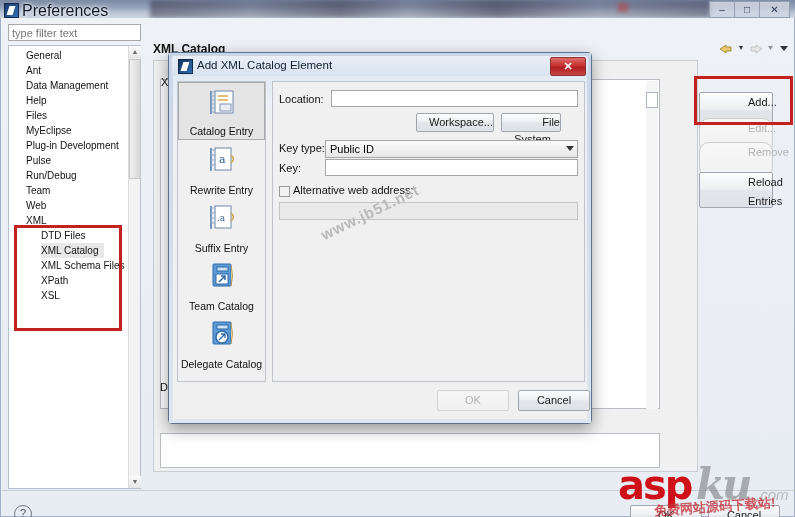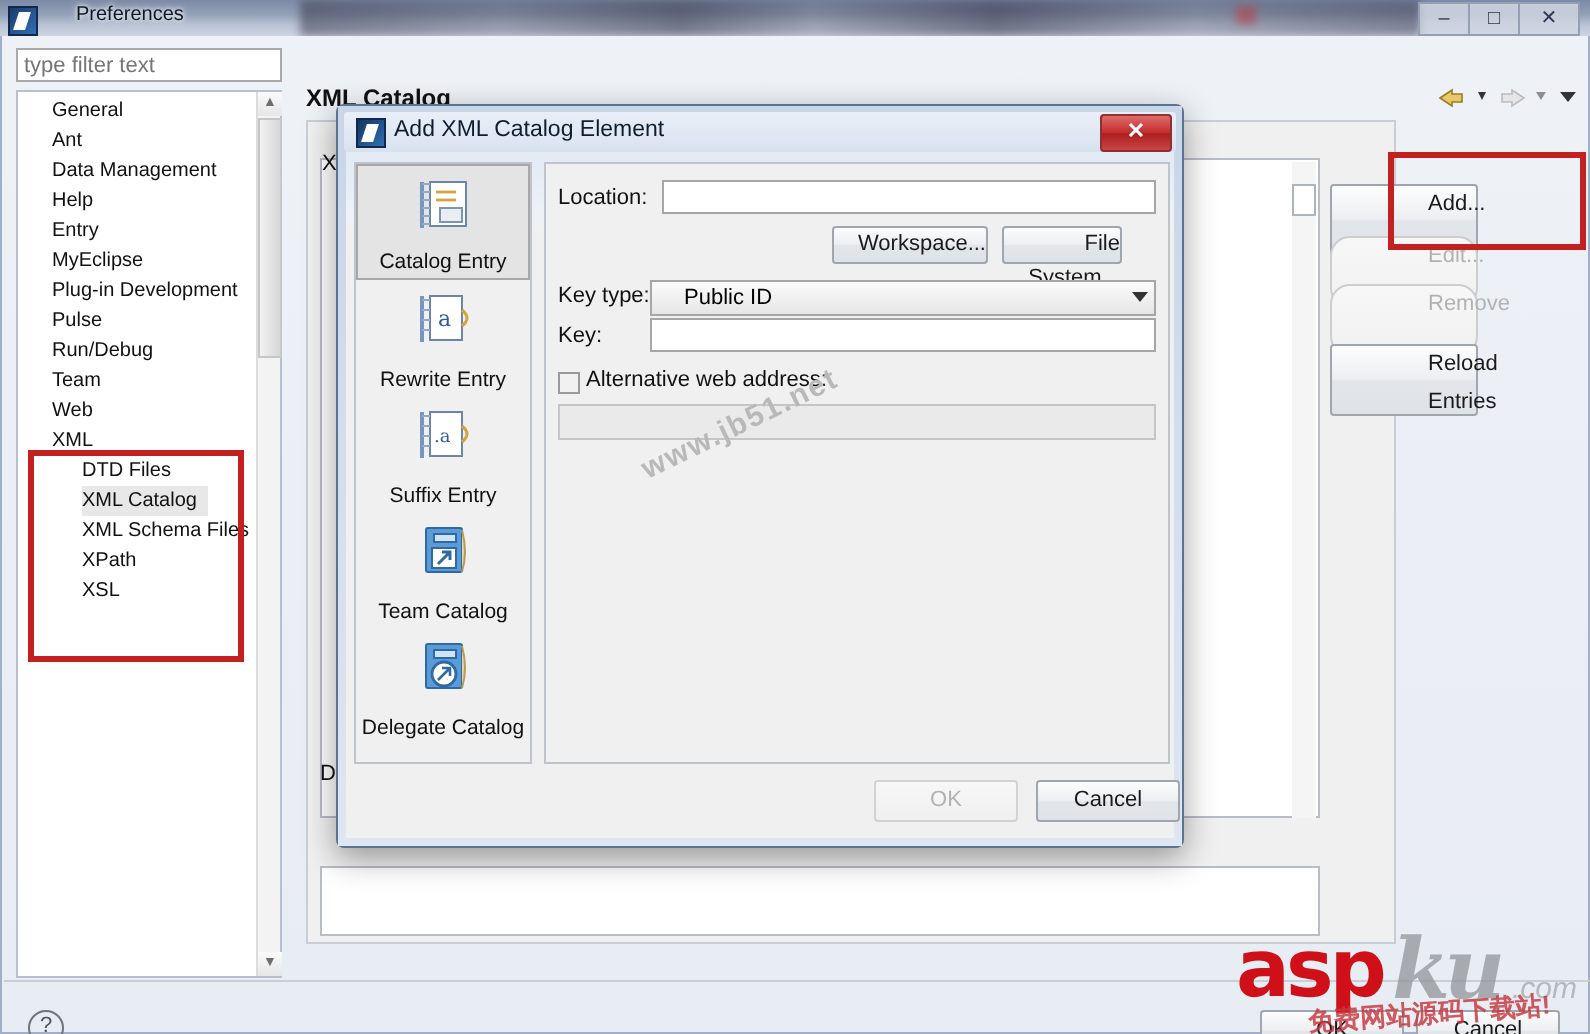--- a/index.html
+++ b/index.html
@@ -21,21 +21,21 @@
     background:
       linear-gradient(90deg,rgba(40,40,60,.55) 0%,rgba(60,58,80,.35) 18%,rgba(30,30,50,.55) 34%,
         rgba(70,66,88,.30) 46%,rgba(35,33,55,.60) 62%,rgba(75,70,95,.30) 80%,rgba(40,40,62,.5) 100%);
     filter:blur(2px);opacity:.85;
   }
   #glassred{position:absolute;left:618px;top:3px;width:10px;height:9px;background:rgba(190,60,60,.55);filter:blur(2px);}
   #win-icon{position:absolute;left:4px;top:3px;width:13px;height:13px;
     background:linear-gradient(135deg,#1b3a6b,#2f6fb5);border:1px solid #12294d;}
   #win-icon:after{content:"";position:absolute;left:3px;top:2px;width:6px;height:9px;
     background:#fff;transform:skewX(-18deg);}
-  #win-title{position:absolute;left:38px;top:2px;font-size:10px;color:#0d1726;
+  #win-title{position:absolute;left:22px;top:2px;font-size:16px;color:#0d1726;
     text-shadow:0 0 4px rgba(255,255,255,.95),0 0 2px rgba(255,255,255,.95);}
   .wbtn{position:absolute;top:1px;height:15px;border:1px solid #93a0b4;
     background:linear-gradient(to bottom,rgba(255,255,255,.55),rgba(210,218,232,.45));}
   #wmin{left:709px;width:24px;}
   #wmax{left:734px;width:24px;}
   #wclose{left:759px;width:29px;}
   .wglyph{position:absolute;left:0;top:0;width:100%;height:100%;
     font-size:10px;color:#2b3a50;text-align:center;line-height:15px;}
 
   
@@ -77,21 +77,21 @@
     background:#fff;border:1px solid #b9bdc4;box-sizing:border-box;}
   #xmlCatLabel{position:absolute;left:160px;top:58px;font-size:11px;color:#111;}
   #detailLabel{position:absolute;left:159px;top:363px;font-size:11px;color:#111;}
   #innerScroll{position:absolute;right:1px;top:1px;width:12px;height:328px;background:#f5f5f5;}
   #innerThumbIcon{position:absolute;right:1px;top:12px;width:12px;height:16px;
     background:#fff;border:1px solid #aeb4bd;box-sizing:border-box;}
   #detailBox{position:absolute;left:6px;top:372px;width:500px;height:35px;
     background:#fff;border:1px solid #b9bdc4;box-sizing:border-box;}
 
   
-  .sidebtn{position:absolute;left:664px;width:74px;height:36px;
+  .sidebtn{position:absolute;left:698px;width:74px;height:36px;
     border:1px solid #a0a6ae;border-radius:2px;box-sizing:border-box;
     background:linear-gradient(to bottom,#fdfdfd,#eceef1 48%,#e2e5ea 52%,#dfe3e8);
     font-size:11px;text-align:center;line-height:19px;color:#1a1a1a;padding-left:48px;}
   .sidebtn.dis{color:#b2b2b2;border-color:#cdcdcd;
     background:linear-gradient(to bottom,#f7f7f7,#f1f1f1);border-radius:10px;}
   #btnAdd{top:74px;}
   #btnEdit{top:100px;}
   #btnRemove{top:124px;}
   #btnReload{top:154px;width:74px;}
   #redAdd{position:absolute;left:693px;top:58px;width:99px;height:49px;
@@ -136,21 +136,21 @@
   
   #form{position:absolute;left:95px;top:0;width:313px;height:301px;
     background:#f0f0f0;border:1px solid #bfc4cb;box-sizing:border-box;}
   .flabel{position:absolute;font-size:11px;color:#111;}
   .finput{position:absolute;background:#fff;border:1px solid #a6a6a6;box-sizing:border-box;height:17px;}
   .fbtn{position:absolute;height:19px;border:1px solid #a0a6ae;border-radius:2px;box-sizing:border-box;
     background:linear-gradient(to bottom,#fdfdfd,#eceef1 48%,#e2e5ea 52%,#dfe3e8);
     font-size:11px;text-align:right;line-height:17px;color:#1a1a1a;}
   #keytype{position:absolute;left:52px;top:58px;width:253px;height:18px;
     border:1px solid #a6a6a6;box-sizing:border-box;
-    background:linear-gradient(to bottom,#fbfbfb,#e6e6e6);font-size:11px;line-height:16px;padding-left:16px;}
+    background:linear-gradient(to bottom,#fbfbfb,#e6e6e6);font-size:11px;line-height:16px;padding-left:4px;}
   #keytypeArrow{position:absolute;right:3px;top:5px;width:0;height:0;
     border-left:4px solid transparent;border-right:4px solid transparent;border-top:5px solid #333;}
   #altchk{position:absolute;left:6px;top:104px;width:11px;height:11px;border:1px solid #9a9a9a;background:#f1f1f1;box-sizing:border-box;}
   #altwrap{position:absolute;left:20px;top:102px;font-size:11px;color:#111;}
   #altinput{position:absolute;left:6px;top:120px;width:299px;height:18px;
     background:#eaeaea;border:1px solid #c5c5c5;box-sizing:border-box;}
   #wm1{position:absolute;left:318px;top:228px;font-size:15px;color:#b9b9b9;
     transform:rotate(-26deg);transform-origin:left top;letter-spacing:1px;font-weight:bold;white-space:nowrap;}
   .dlgfoot{position:absolute;top:337px;width:72px;height:21px;border:1px solid #a0a6ae;border-radius:2px;
     box-sizing:border-box;font-size:11px;text-align:center;line-height:19px;
@@ -194,21 +194,21 @@
     <div id="filterbox">
       <input id="filterInput" type="text" placeholder="type filter text" style="">
     </div>
 
     <div id="treepanel">
       <div id="tree">
           <div class="tnode">General</div>
           <div class="tnode">Ant</div>
           <div class="tnode">Data Management</div>
           <div class="tnode">Help</div>
-          <div class="tnode">Entry</div>
+          <div class="tnode">Files</div>
           <div class="tnode">MyEclipse</div>
           <div class="tnode">Plug-in Development</div>
           <div class="tnode">Pulse</div>
           <div class="tnode">Run/Debug</div>
           <div class="tnode">Team</div>
           <div class="tnode">Web</div>
           <div class="tnode">XML</div>
           <div class="tnode child">DTD Files</div>
           <div class="selwrap"><span class="tnode sel">XML Catalog</span></div>
           <div class="tnode child">XML Schema Files</div>

